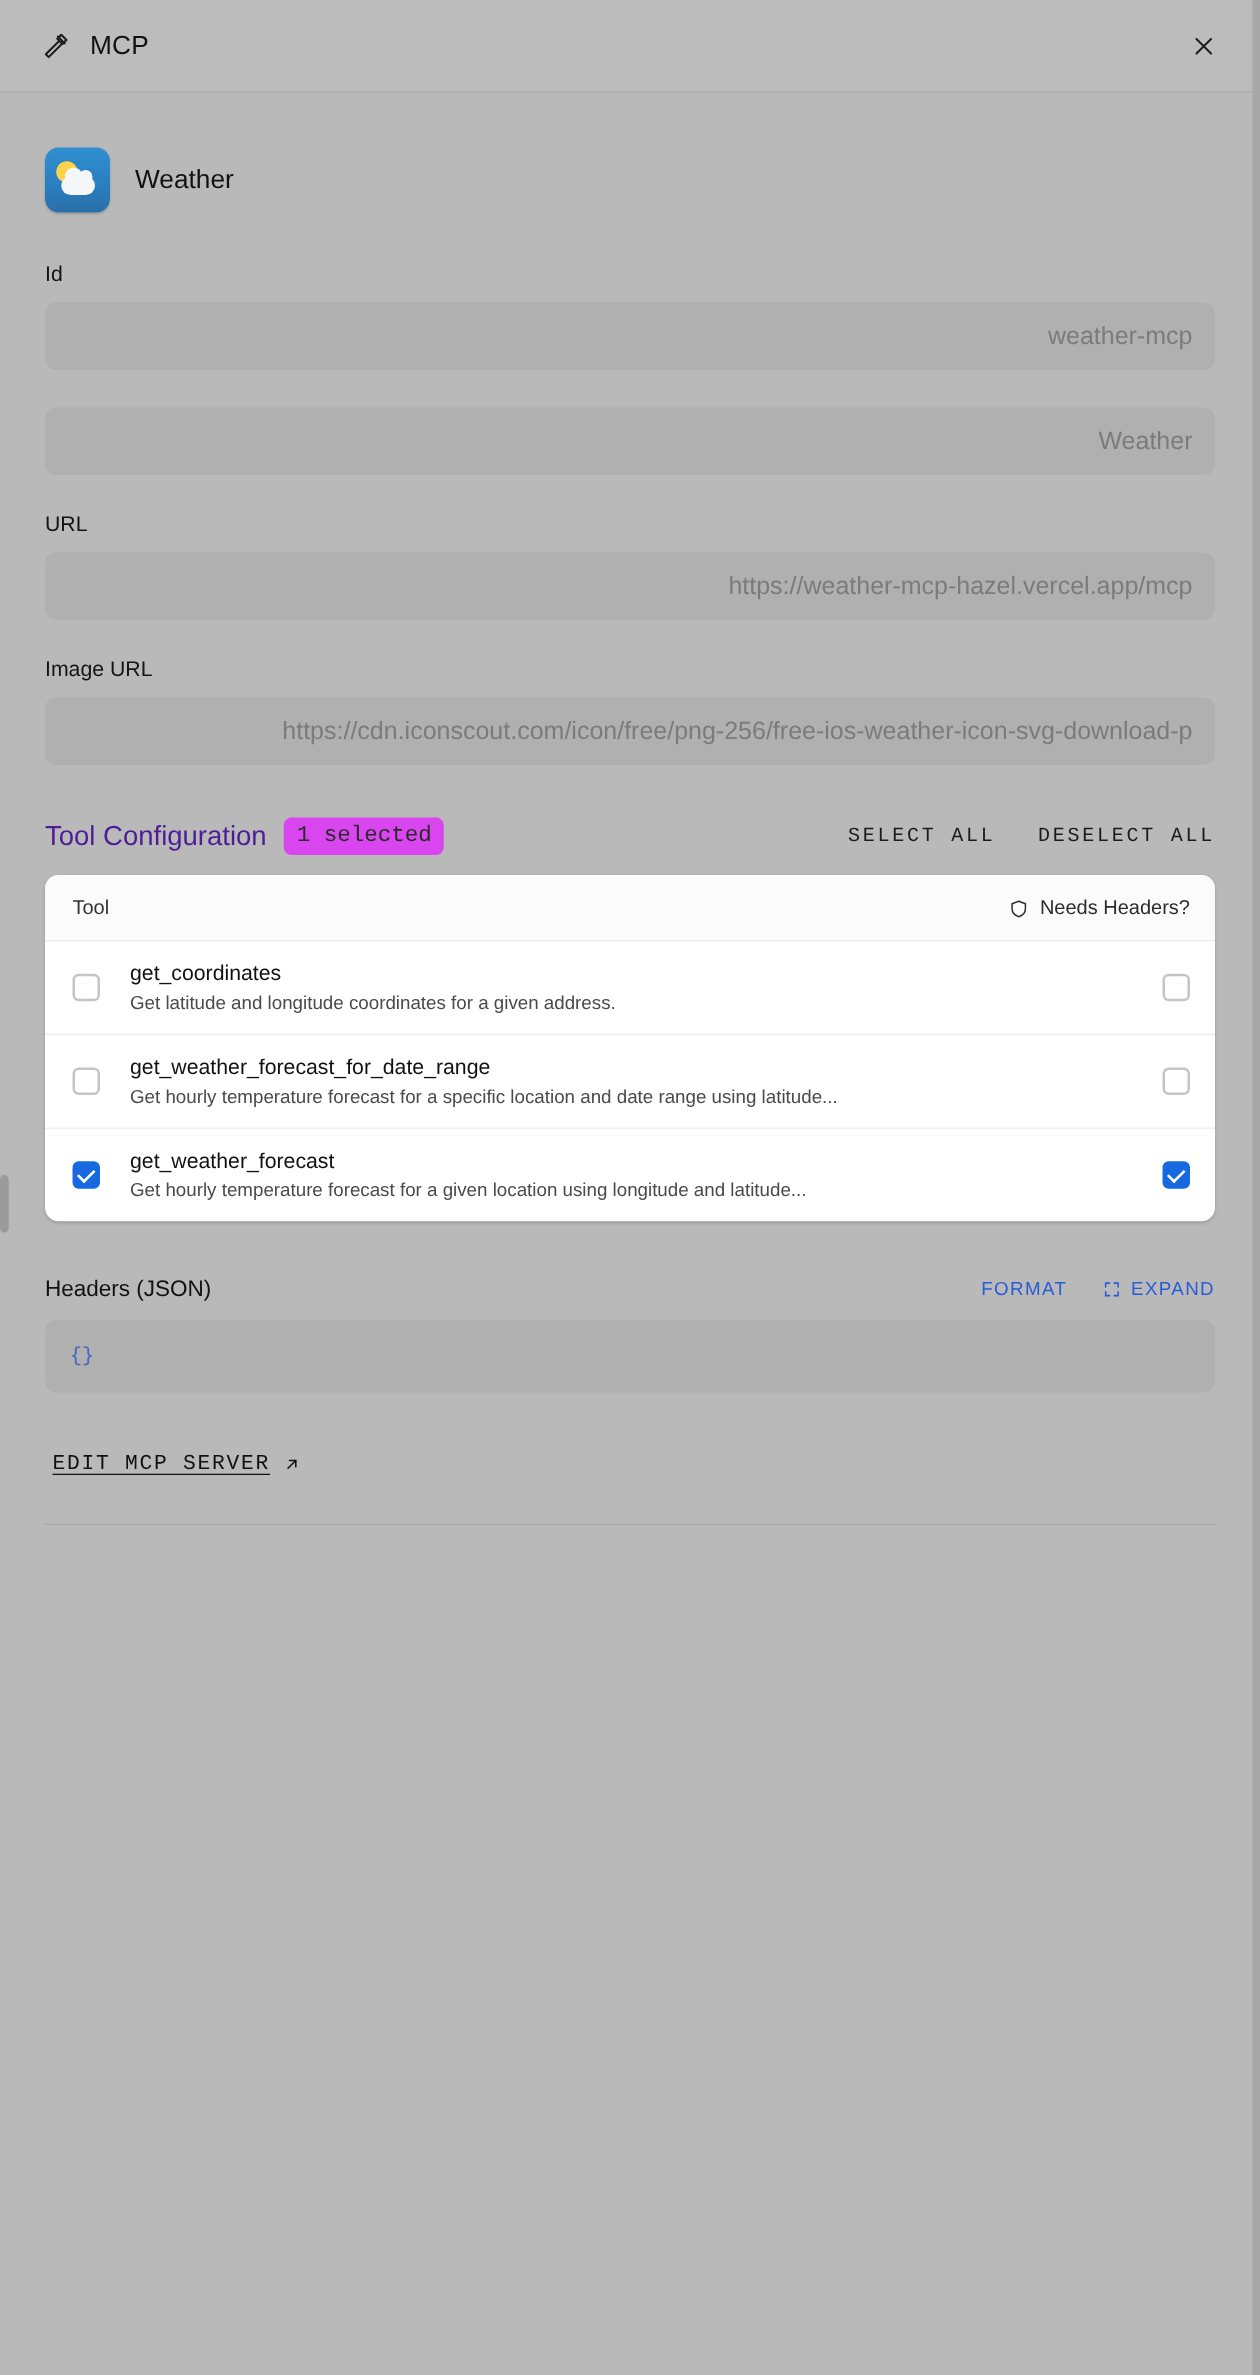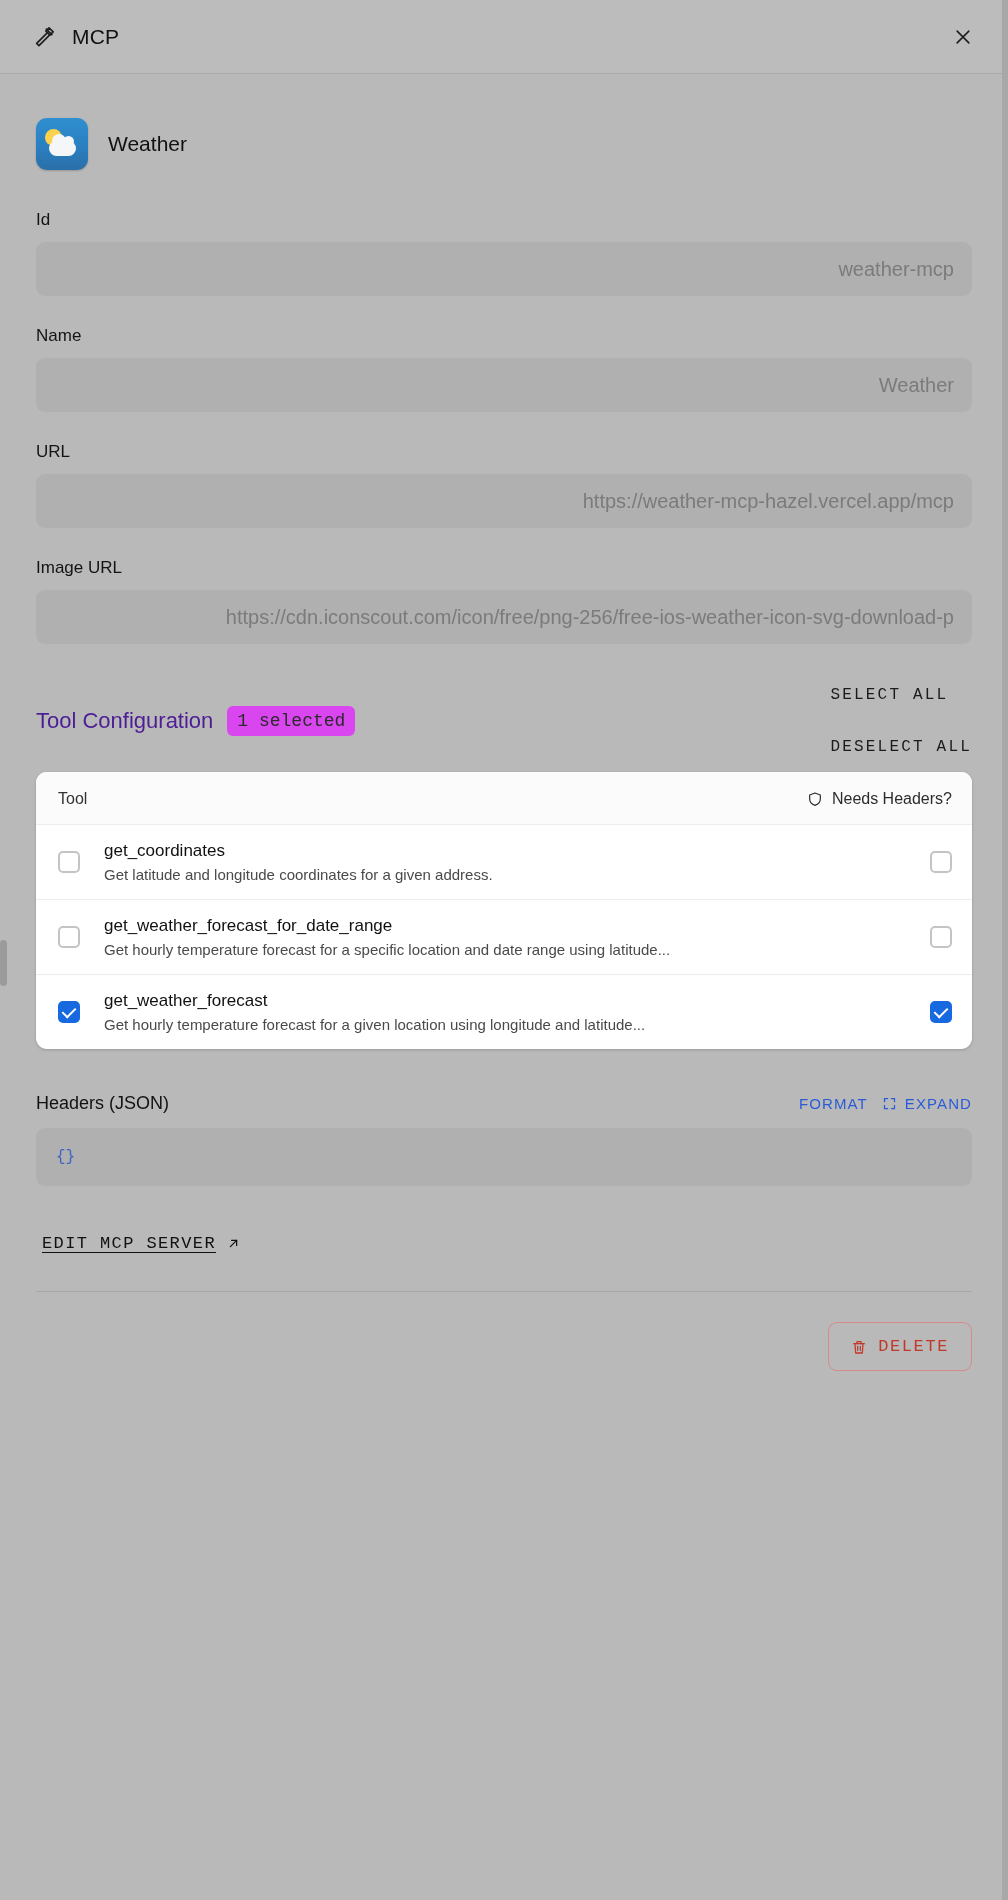--- a/index.html
+++ b/index.html
@@ -155,21 +155,20 @@
     border-radius: 6px;
     padding: 5px 10px;
     font-size: 18px;
     color: #2b2b2b;
     font-family: "Liberation Mono", monospace;
   }
   .toolcfg-actions {
     margin-left: auto;
     display: flex;
     gap: 34px;
-    flex-direction: column;
   }
   .txt-btn {
     font-size: 16px;
     letter-spacing: 2.2px;
     color: #1b1b1b;
     cursor: pointer;
     font-family: "Liberation Mono", monospace;
     text-transform: uppercase;
   }
 
@@ -252,21 +251,21 @@
   .headers-head {
     display: flex;
     align-items: center;
     margin: 44px 0 14px 0;
   }
   .headers-title { font-size: 18px; color: #121212; }
   .headers-actions {
     margin-left: auto;
     display: flex;
     align-items: center;
-    gap: 14px;
+    gap: 28px;
   }
   .link-btn {
     font-size: 15px;
     letter-spacing: 1.1px;
     color: #2a5bd7;
     cursor: pointer;
     display: inline-flex;
     align-items: center;
     gap: 8px;
     font-family: "Liberation Sans", sans-serif;
@@ -379,21 +378,20 @@
     </div>
 
     
     <div class="field">
       <div class="field-label">Id</div>
       <input class="input" readonly="" value="weather-mcp" style="">
     </div>
 
     
     <div class="field">
-      <div class="field-label">Name</div>
       <input class="input" readonly="" value="Weather" style="">
     </div>
 
     
     <div class="field">
       <div class="field-label">URL</div>
       <input class="input" readonly="" value="https://weather-mcp-hazel.vercel.app/mcp" style="">
     </div>
 
     
@@ -482,28 +480,15 @@
       <span>
         <svg width="15" height="15" viewBox="0 0 24 24" fill="none" stroke="currentColor" stroke-width="2" stroke-linecap="round">
           <path d="M7 17 L17 7"></path>
             <path d="M9 7 H17 V15"></path>
         </svg>
       </span>
     </div>
 
     <div class="divider"></div>
 
-    <div class="footer">
-      <button class="delete-btn">
-        <span>
-          <svg width="16" height="16" viewBox="0 0 24 24" fill="none" stroke="currentColor" stroke-width="1.9" stroke-linecap="round" stroke-linejoin="round">
-            <path d="M4 7 H20"></path>
-              <path d="M9 7 V4 H15 V7"></path>
-              <path d="M6 7 L7 21 H17 L18 7"></path>
-              <path d="M10 11 V17 M14 11 V17"></path>
-          </svg>
-        </span>
-        <span>DELETE</span>
-      </button>
-    </div>
 
   </div>
 </div>
 
 </body></html>

